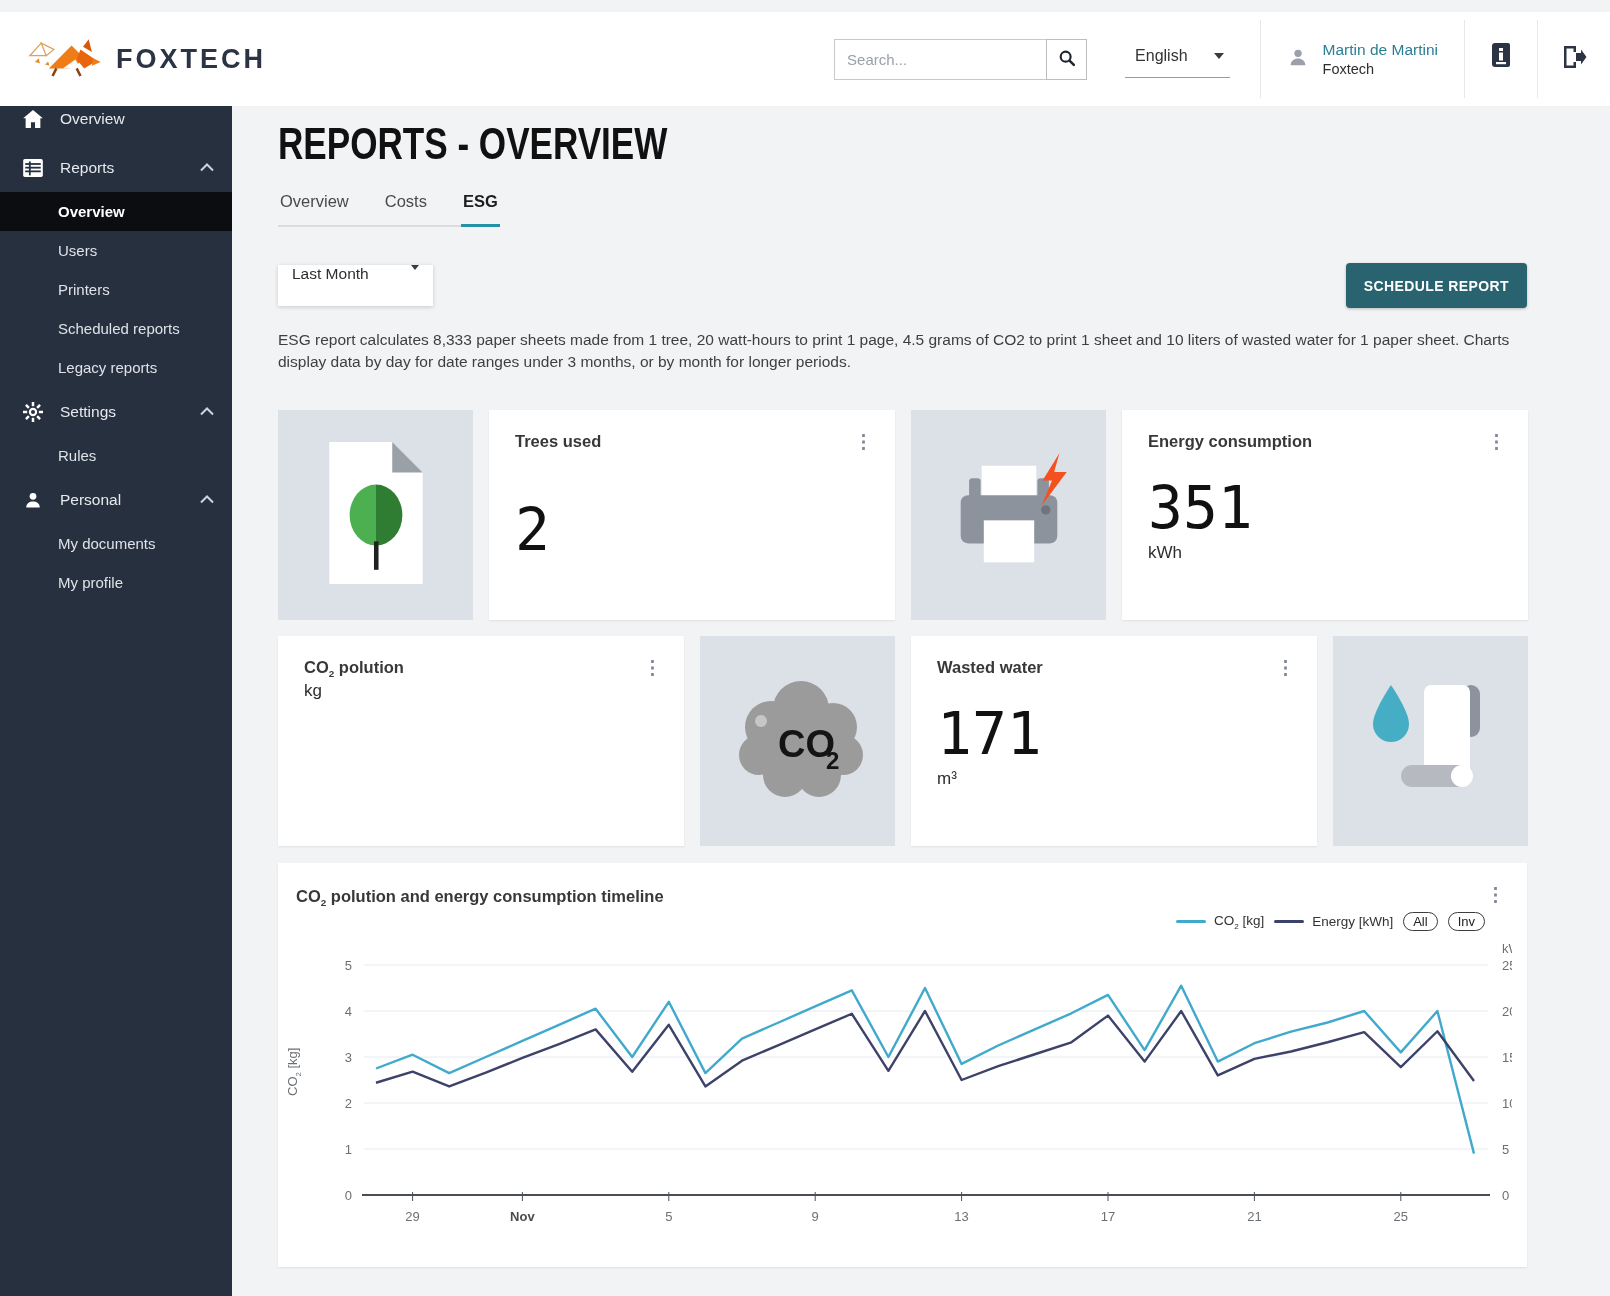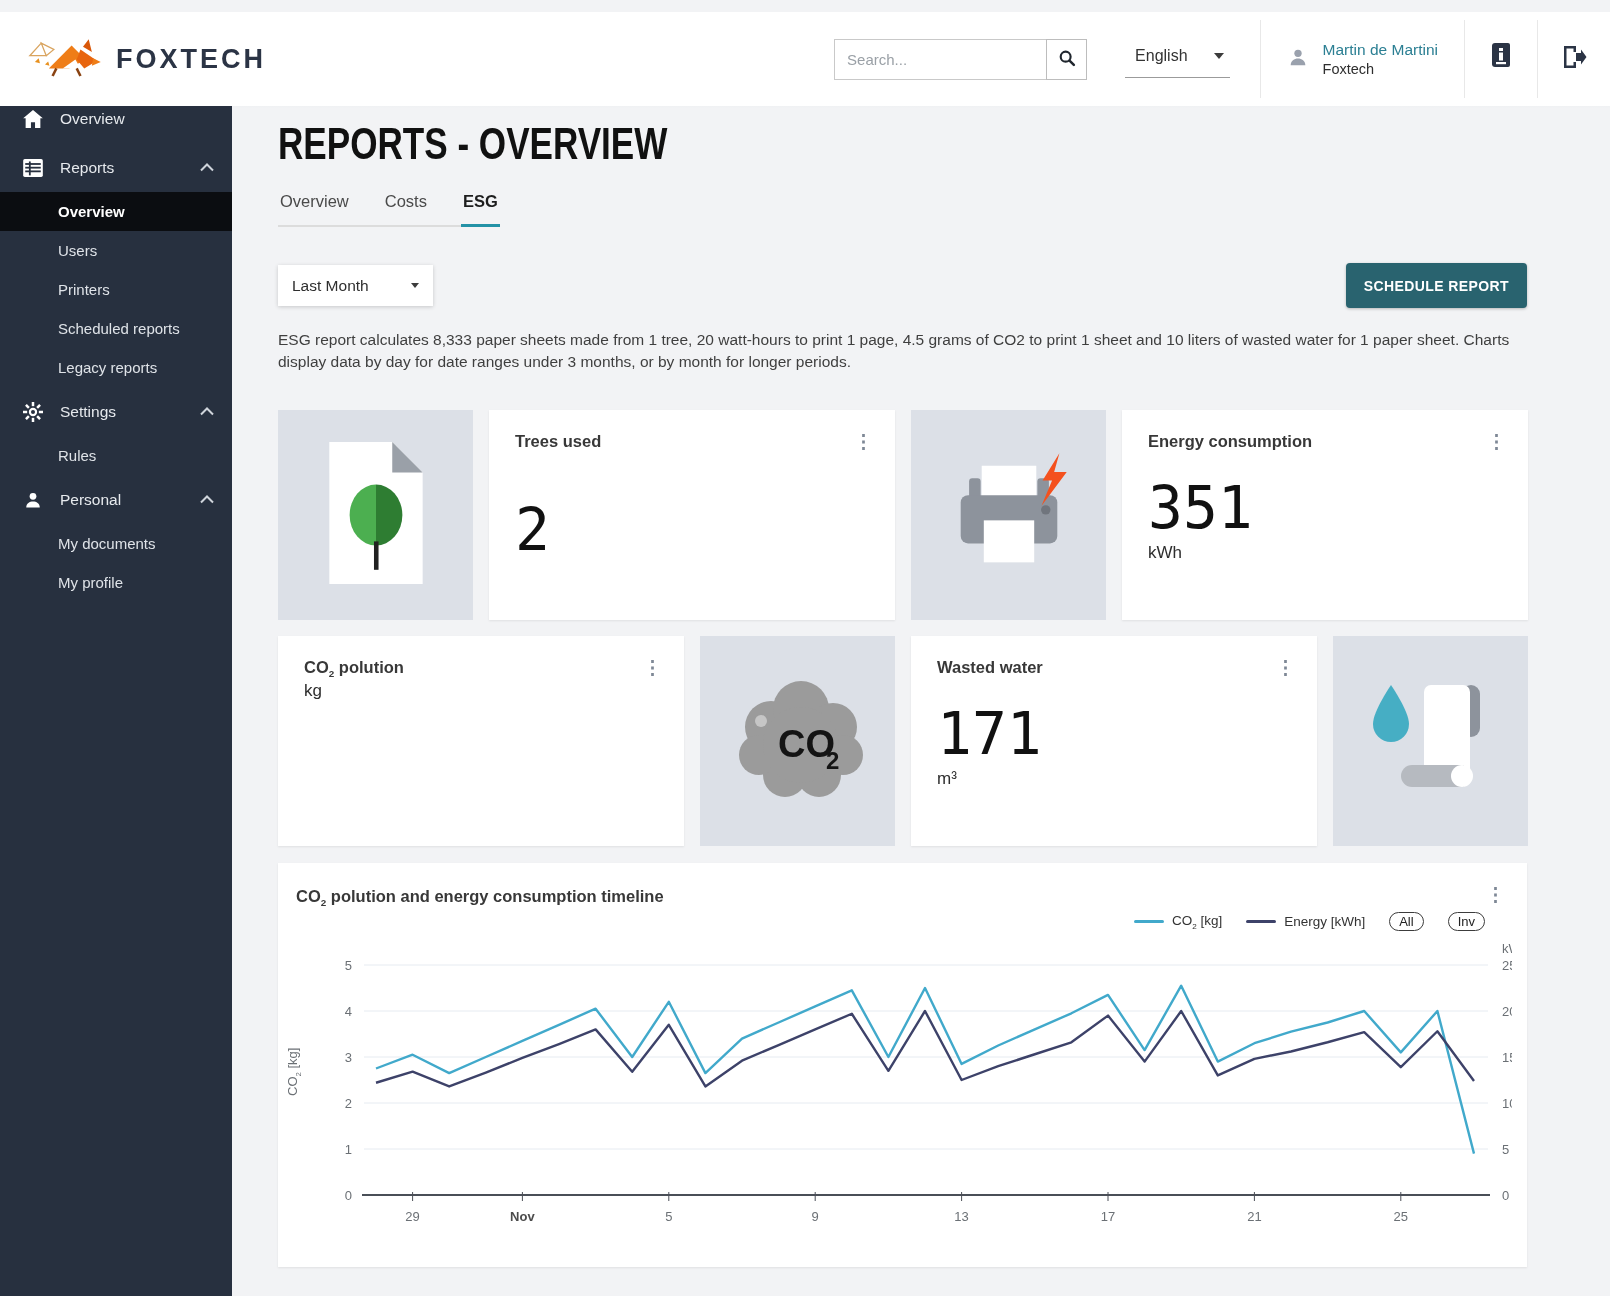--- a/index.html
+++ b/index.html
@@ -50,21 +50,21 @@
   .breadcrumb { padding-top:13px; font-size:15px; color:#5a5f66; position:relative; }
   .page-title { margin-top:10px; font-size:45px; font-weight:800; color:#111;
     display:inline-block; transform:scaleX(.78); transform-origin:left center; letter-spacing:0; white-space:nowrap; }
 
   .tabs { margin-top:22px; display:inline-flex; border-bottom:2px solid #dcdcdc; }
   .tab { font-size:16.5px; color:#4a4a4a; padding:0 2px 13px 2px; margin-right:32px; margin-bottom:-2px; cursor:pointer; }
   .tab.active { color:#1d1d1d; font-weight:bold; border-bottom:3px solid #2492a6; }
 
   .controls-row { margin-top:36px; display:flex; align-items:center; justify-content:space-between; }
   .filter-select { width:155px; height:41px; background:#fff; box-shadow:0 1px 4px rgba(0,0,0,.18);
-    display:flex; align-items:center; justify-content:space-between; padding:0 14px; cursor:pointer; }
+    display:flex; justify-content:space-between; padding:0 14px; cursor:pointer; }
   .filter-label { font-size:15.5px; color:#2e2e2e; }
   .filter-select .caret-down { border-top-width:5px; border-left-width:4.5px; border-right-width:4.5px; }
   .schedule-btn { background:#29636f; color:#fff; border:none; border-radius:4px; height:45px;
     padding:0 18px; font-size:14px; font-weight:bold; letter-spacing:.4px; cursor:pointer;
     box-shadow:0 1px 3px rgba(0,0,0,.25); font-family:"Liberation Sans",sans-serif; }
 
   .description { margin-top:21px; font-size:15.5px; color:#3f3f3f; line-height:1.45; max-width:1250px; }
 
   
   .cards-row { display:flex; gap:16px; margin-top:36px; }
@@ -77,21 +77,21 @@
     font-weight:bold; line-height:1; cursor:pointer; padding:4px 6px; }
   .stat-value { margin-top:26px; font-family:"DejaVu Sans Mono", monospace; font-size:58px;
     color:#111; line-height:1.1; }
   .stat-unit { font-size:17px; color:#2e2e2e; margin-top:2px; }
   sub.s2 { font-size:60%; }
 
   
   .chart-card { margin-top:17px; width:1249px; height:404px; background:#fff;
     box-shadow:0 1px 2px rgba(0,0,0,.08); padding:24px 16px 0 18px; position:relative; }
   .chart-title { font-size:16.5px; font-weight:bold; color:#383838; }
-  .legend-row { display:flex; align-items:center; justify-content:flex-end; gap:24px;
+  .legend-row { display:flex; align-items:center; justify-content:flex-end; gap:10px;
     margin-top:4px; padding-right:26px; }
   .legend-item { display:flex; align-items:center; gap:8px; font-size:13.5px; color:#333; }
   .legend-swatch { width:30px; height:3px; border-radius:2px; display:inline-block; }
   .legend-pill { border:1.5px solid #3c3c3c; border-radius:12px; padding:1px 9px;
     font-size:13px; color:#222; background:#fff; cursor:pointer; font-family:"Liberation Sans",sans-serif; }
   .chart-area { position:relative; margin-top:2px; }
   .y-axis-label { position:absolute; left:-26px; top:130px; transform:rotate(-90deg);
     font-size:13px; color:#6b7075; white-space:nowrap; }
   .tick { fill:#6b7075; font-family:"Liberation Sans",sans-serif; font-size:13px; }
   .tick-bold { font-weight:bold; fill:#4c4c4c; }

